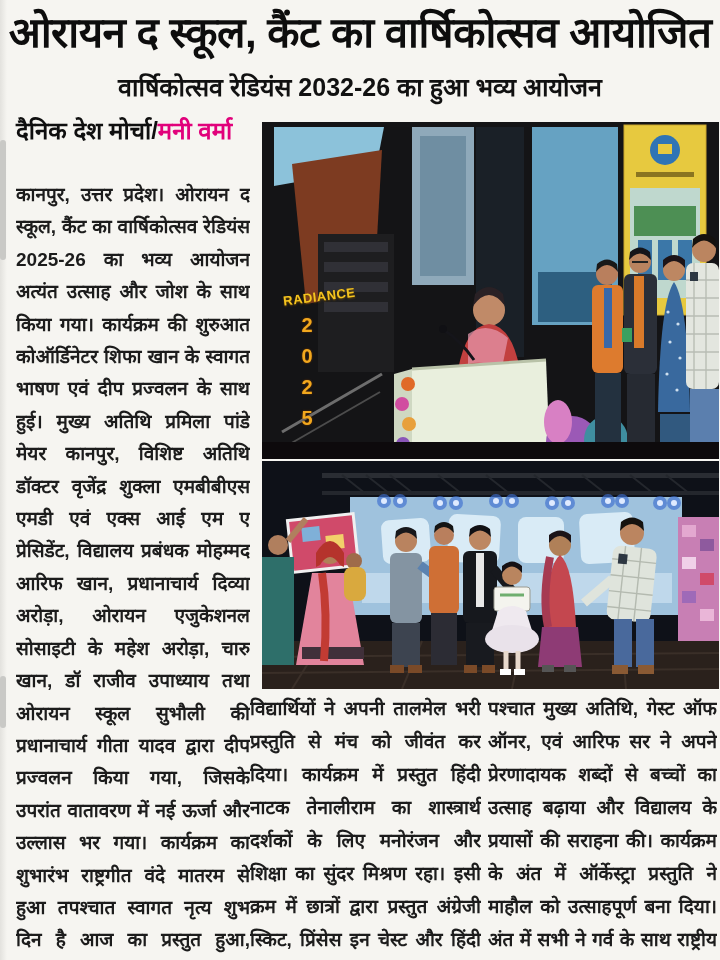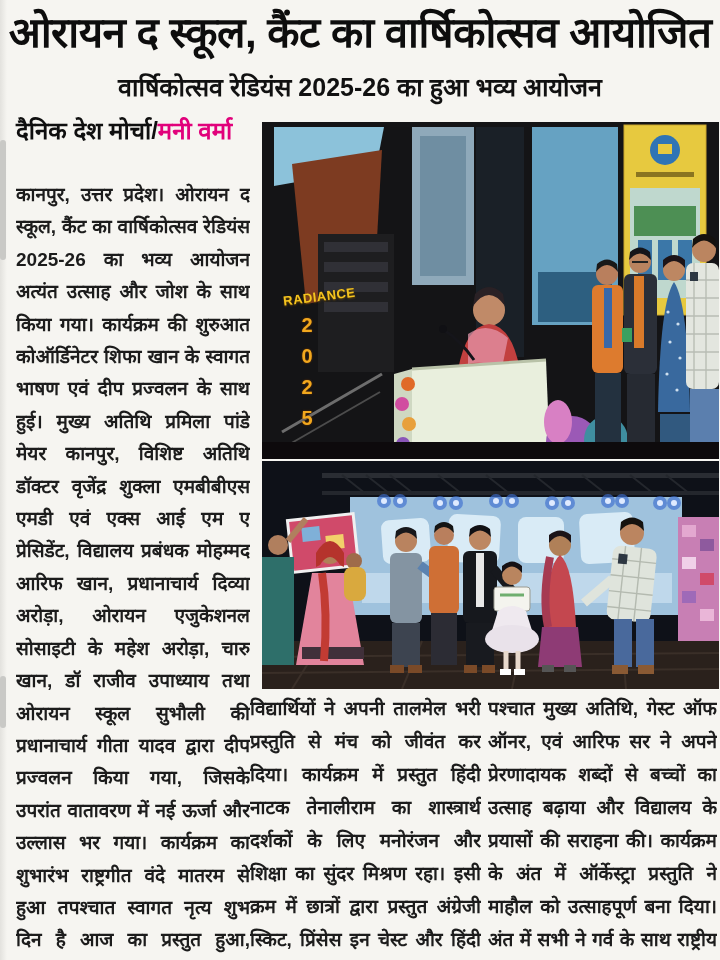--- a/index.html
+++ b/index.html
@@ -60,21 +60,21 @@
 </head>
 <body>
 
 <div class="page">
 
   <div class="scan-edge"></div>
   <div class="scan-smudge" style="top:140px;height:120px;"></div>
   <div class="scan-smudge" style="top:676px;height:52px;"></div>
 
   <h1 class="headline">ओरायन द स्कूल, कैंट का वार्षिकोत्सव आयोजित</h1>
-  <h2 class="subheadline">वार्षिकोत्सव रेडियंस 2025-26 का हुआ भव्य आयोजन</h2>
+  <h2 class="subheadline">वार्षिकोत्सव रेडियंस 2032-26 का हुआ भव्य आयोजन</h2>
 
   <div class="byline"><span>दैनिक देश मोर्चा/</span><span class="author">मनी वर्मा</span></div>
 
   <p class="bodytext col1">कानपुर, उत्तर प्रदेश। ओरायन द स्कूल, कैंट का वार्षिकोत्सव रेडियंस 2025-26 का भव्य आयोजन अत्यंत उत्साह और जोश के साथ किया गया। कार्यक्रम की शुरुआत कोऑर्डिनेटर शिफा खान के स्वागत भाषण एवं दीप प्रज्वलन के साथ हुई। मुख्य अतिथि प्रमिला पांडे मेयर कानपुर, विशिष्ट अतिथि डॉक्टर वृजेंद्र शुक्ला एमबीबीएस एमडी एवं एक्स आई एम ए प्रेसिडेंट, विद्यालय प्रबंधक मोहम्मद आरिफ खान, प्रधानाचार्य दिव्या अरोड़ा, ओरायन एजुकेशनल सोसाइटी के महेश अरोड़ा, चारु खान, डॉ राजीव उपाध्याय तथा ओरायन स्कूल सुभौली की प्रधानाचार्य गीता यादव द्वारा दीप प्रज्वलन किया गया, जिसके उपरांत वातावरण में नई ऊर्जा और उल्लास भर गया। कार्यक्रम का शुभारंभ राष्ट्रगीत वंदे मातरम से हुआ तपश्चात स्वागत नृत्य शुभ दिन है आज का प्रस्तुत हुआ, जिसमें बच्चों ने अपनी मनमोहक प्रस्तुति से सभी का</p>
 
   <div class="photo photo1">
     <svg width="457" height="337" viewBox="0 0 457 337">
       <rect width="457" height="337" fill="#141416"></rect>
       <g>
         <polygon points="12,5 122,5 114,46 12,64" fill="#8cc2da"></polygon>

